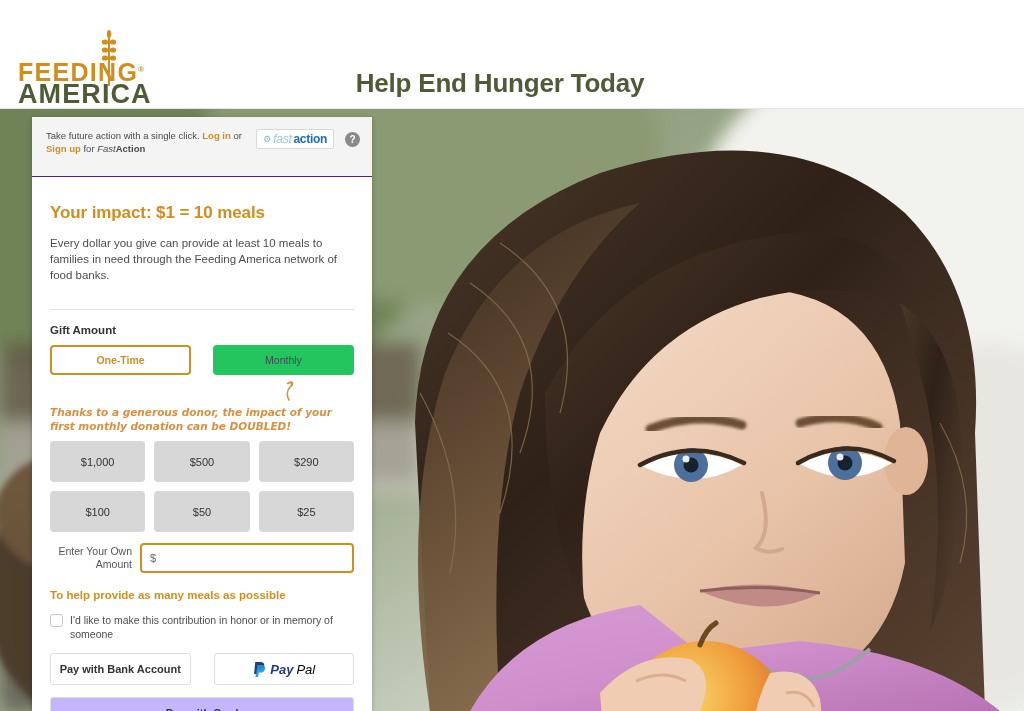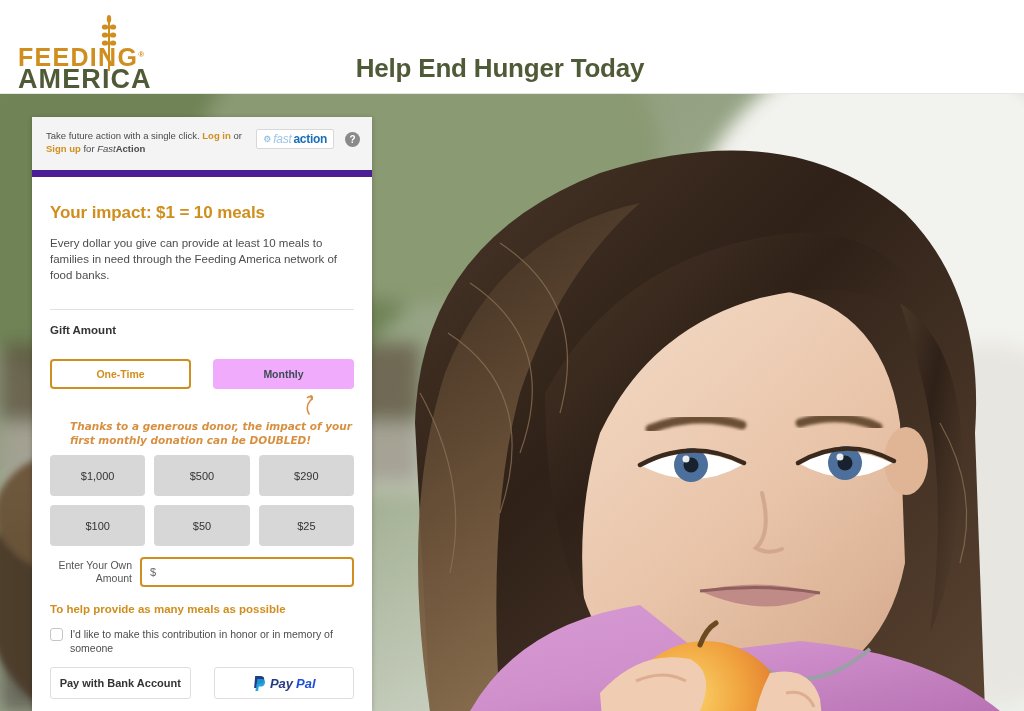--- a/index.html
+++ b/index.html
@@ -15,21 +15,21 @@
   #page {
     position: relative;
     width: 1024px;
     height: 711px;
     background: #ffffff;
   }
 
   
   #header {
     position: absolute;
-    left: 0; top: 1px;
+    left: 0; top: 16px;
     width: 1024px; height: 93px;
     background: #ffffff;
     border-bottom: 1px solid #e6e6e6;
     z-index: 30;
     padding-left: 23px;
   }
 
   #logo {
     position: absolute;
     left: 18px; top: 12px;
@@ -99,21 +99,21 @@
     box-shadow: 0 1px 5px rgba(0,0,0,0.22);
     z-index: 20;
     overflow: hidden;
   }
 
   
   #fastaction-bar {
     position: relative;
     width: 340px; height: 60px;
     background: #f4f4f4;
-    border-bottom: 7px solid #4c1d95;
+    border-bottom: 1px solid #4c1d95;
     padding: 12px 24px 0 14px;
   }
   #fastaction-text {
     width: 208px;
     font-size: 9.5px;
     line-height: 13px;
     color: #4a4a4a;
   }
   #fastaction-text .link {
     color: #d08e1e;
@@ -177,21 +177,21 @@
 
   #gift-amount-label {
     margin-top: 14px;
     font-size: 11.5px;
     font-weight: bold;
     color: #333333;
   }
 
   
   #freq-row {
-    margin-top: 23px;
+    margin-top: 9px;
     display: flex;
     gap: 22px;
   }
   .freq-btn {
     flex: 1;
     height: 30px;
     border-radius: 4px;
     font-size: 10.5px;
     display: flex;
     align-items: center;
@@ -199,27 +199,26 @@
     cursor: pointer;
     border: 2px solid transparent;
   }
   .freq-btn.active {
     background: #ffffff;
     border: 2px solid #d08e1e;
     color: #d08e1e;
     font-weight: bold;
   }
   .freq-btn.inactive {
-    background: #f0abfc;
+    background: #22c55e;
     color: #3f4a56;
-    font-weight: bold;
-  }
-
-  
-  #note-wrap { position: relative; margin-top: 10px; height: 48px; margin-left: 20px; }
+  }
+
+  
+  #note-wrap { position: relative; margin-top: 10px; height: 48px; }
   #curved-arrow {
     position: absolute;
     left: 232px; top: -4px;
     width: 16px; height: 20px;
   }
   #doubled-note {
     position: absolute;
     left: 0; top: 20px;
     width: 300px;
     font-size: 10.5px;
@@ -326,21 +325,21 @@
     font-weight: bold;
     color: #333333;
     cursor: pointer;
   }
   #paypal-mark {
     display: flex;
     align-items: center;
     gap: 3px;
   }
   .pp-pay { color: #253b80; font-size: 13px; font-weight: bold; font-style: italic; }
-  .pp-pal { color: #1d4ed8; font-size: 13px; font-weight: bold; font-style: italic; }
+  .pp-pal { color: #000000; font-size: 13px; font-weight: normal; font-style: italic; }
 
   #pay-card-btn {
     margin-top: 12px;
     width: 100%;
     height: 32px;
     background: #c4b5fd;
     border: 1px solid #dedede;
     border-radius: 3px;
     display: flex;
     align-items: center;

